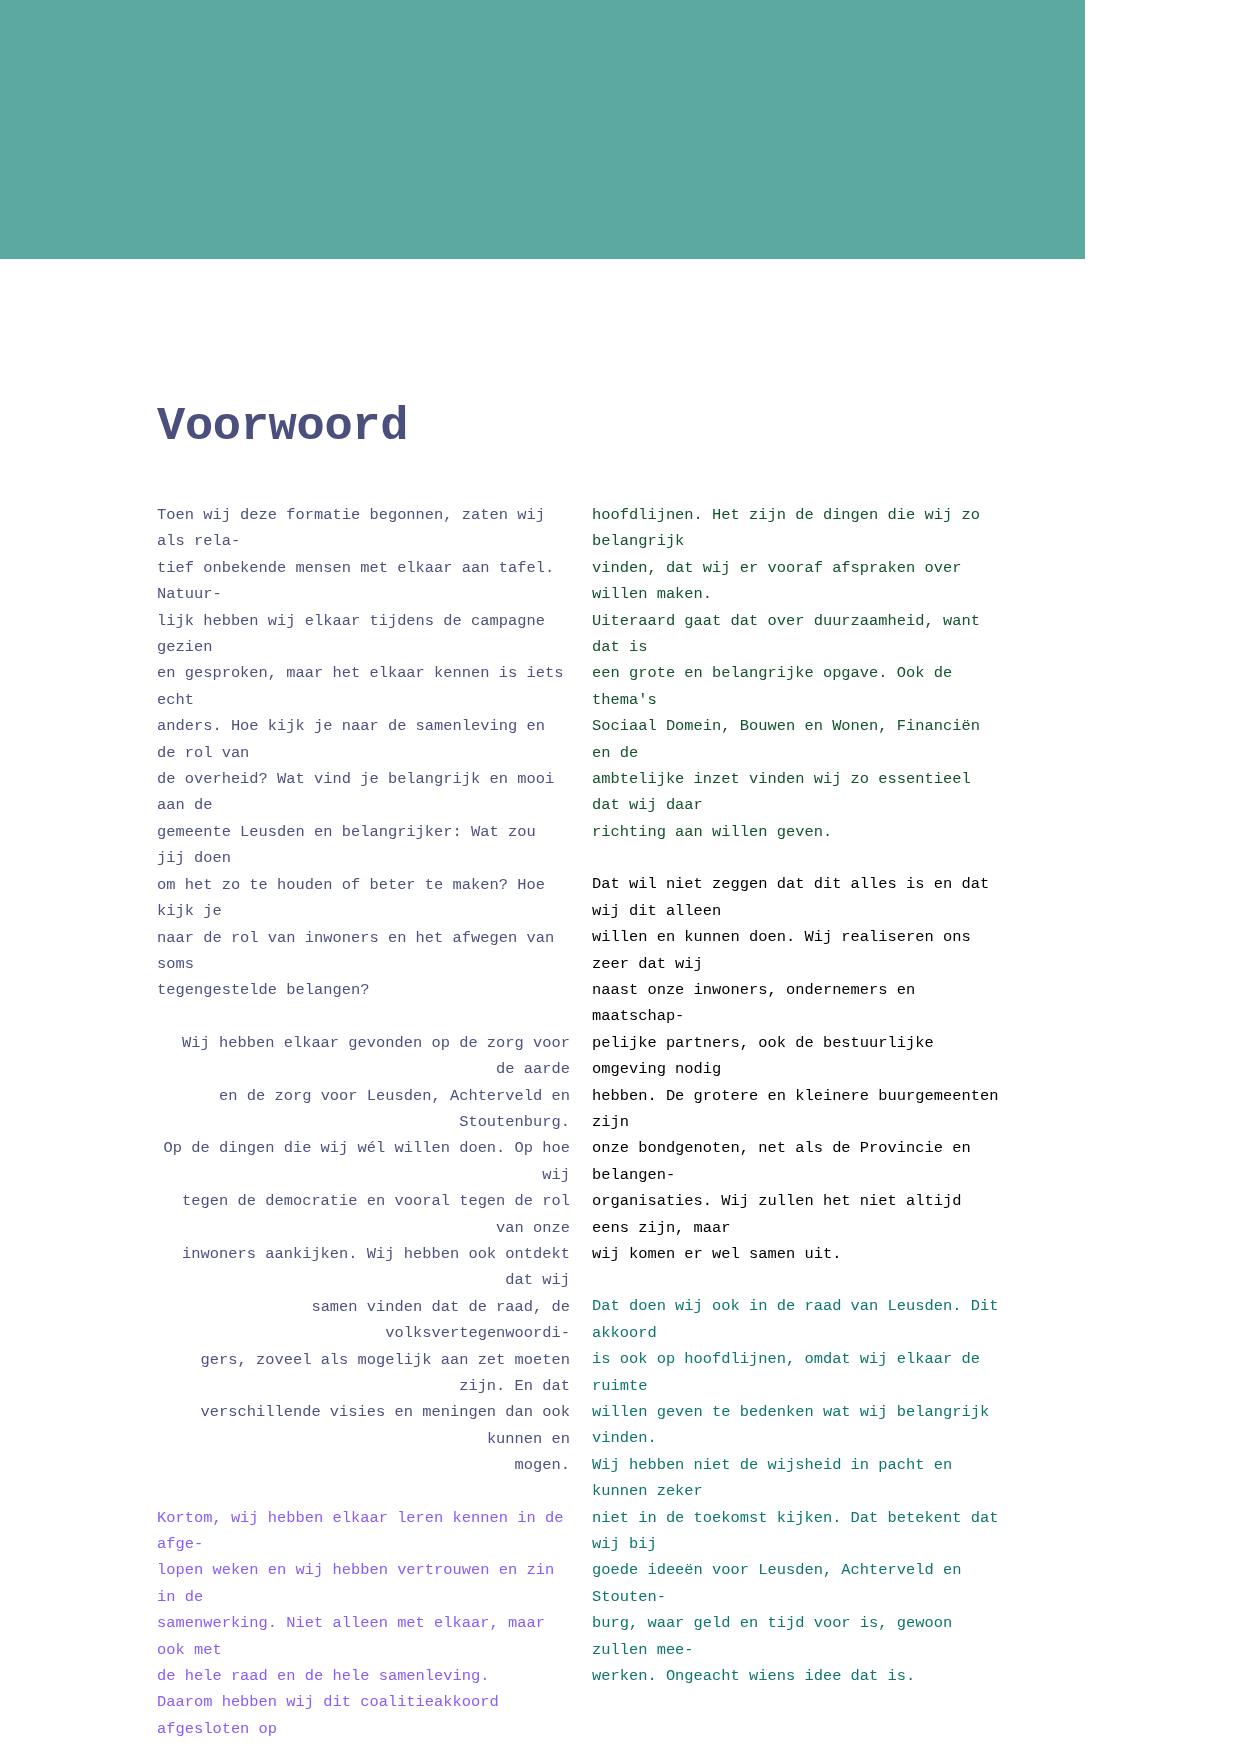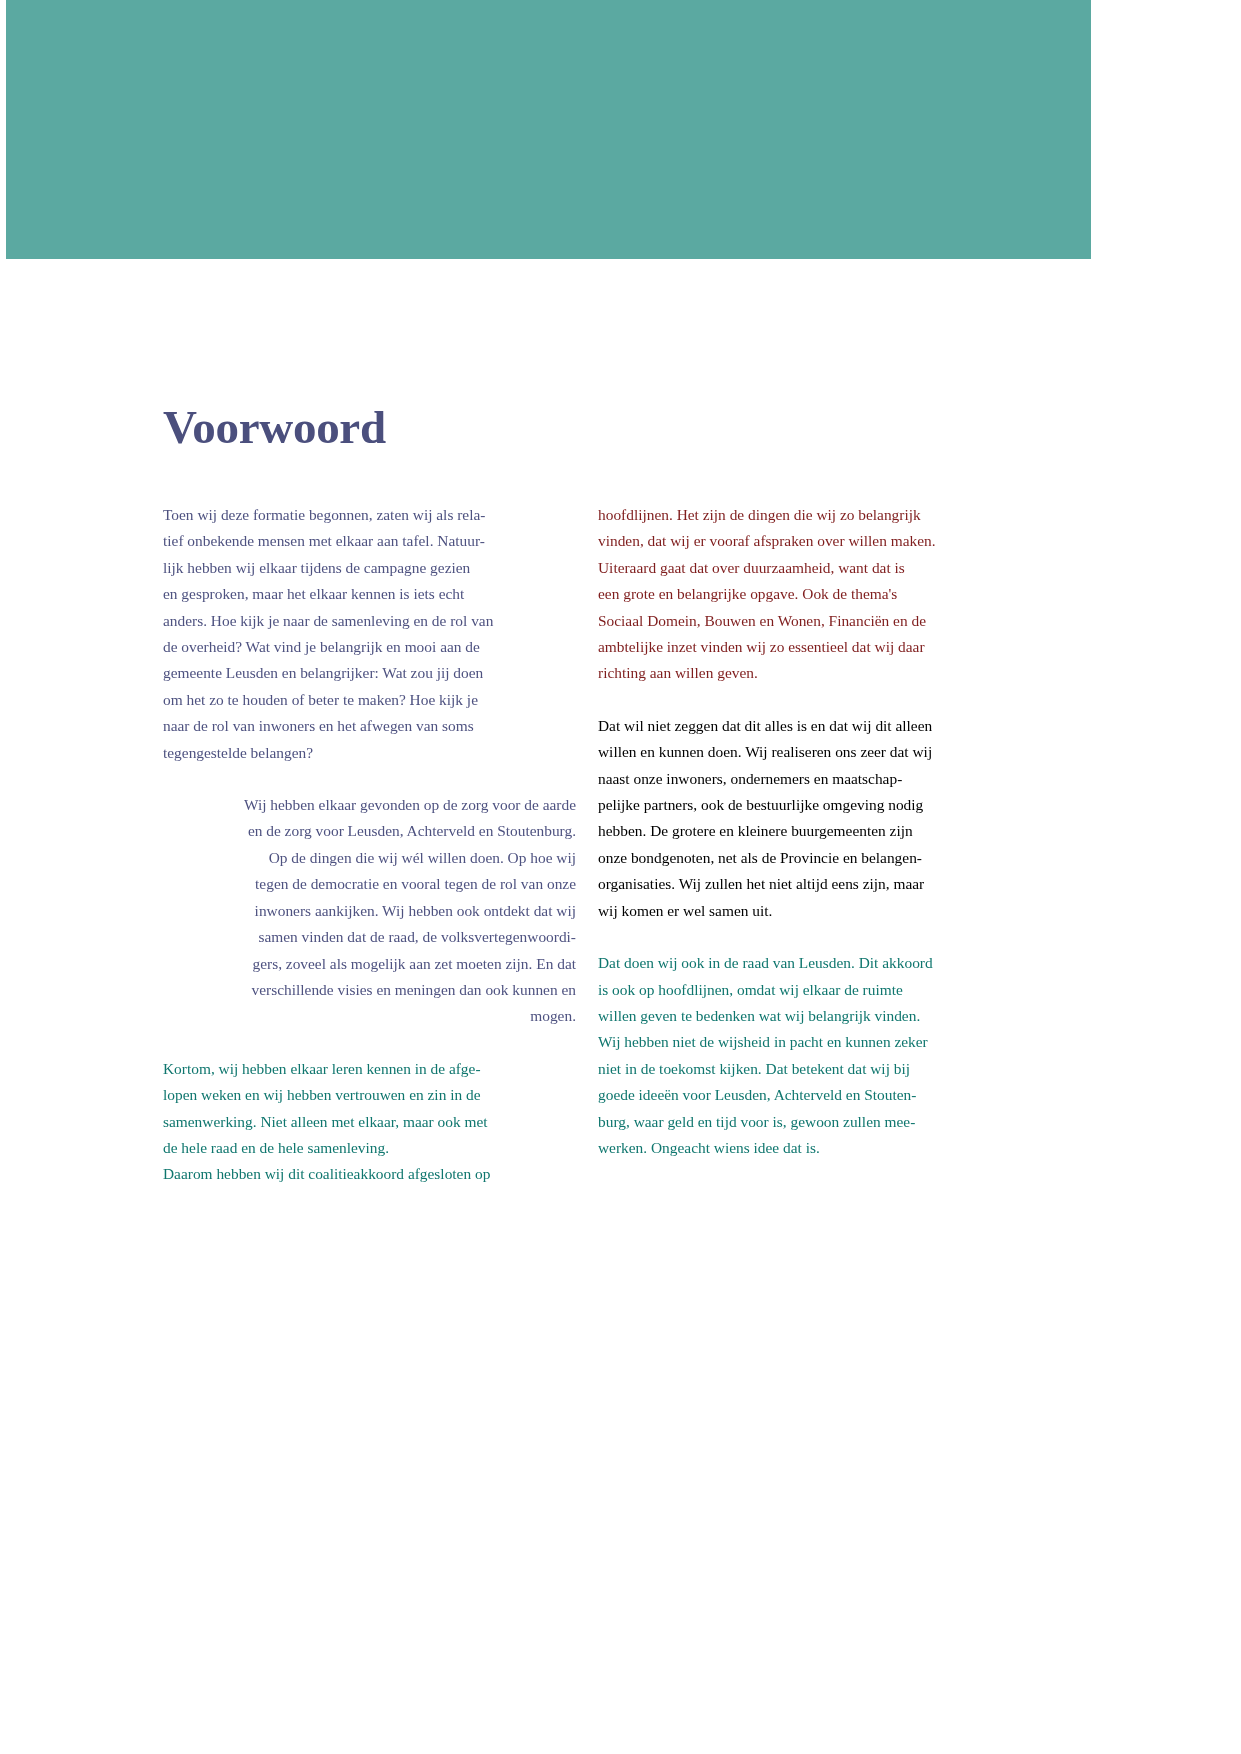--- a/index.html
+++ b/index.html
@@ -6,22 +6,21 @@
     margin: 0;
     padding: 0;
     background: #ffffff;
   }
   .page {
     position: relative;
     width: 1085px;
     height: 1754px;
     background: #ffffff;
     overflow: hidden;
-    font-family: Liberation Serif, serif;
-    margin-left: 6px;
+    font-family: Liberation Mono, monospace;
   }
   .header-band {
     position: absolute;
     left: 0;
     top: 0;
     width: 1241px;
     height: 259px;
     background: #5ba9a1;
   }
   .content {
@@ -87,29 +86,29 @@
 tegengestelde belangen?</p>
         <p class="para" style="color: rgb(78, 82, 128); text-align: right;">Wij hebben elkaar gevonden op de zorg voor de aarde
 en de zorg voor Leusden, Achterveld en  Stoutenburg.
 Op de dingen die wij wél willen doen. Op hoe wij
 tegen de democratie en vooral tegen de rol van onze
 inwoners aankijken. Wij hebben ook ontdekt dat wij
 samen vinden dat de raad, de volksvertegenwoordi-
 gers, zoveel als mogelijk aan zet moeten zijn. En dat
 verschillende visies en meningen dan ook kunnen en
 mogen.</p>
-        <p class="para" style="color: #0f766e;">Kortom, wij hebben elkaar leren kennen in de afge-
+        <p class="para" style="color: #8b5cf6;">Kortom, wij hebben elkaar leren kennen in de afge-
 lopen weken en wij hebben vertrouwen en zin in de
 samenwerking. Niet alleen met elkaar, maar ook met
 de hele raad en de hele samenleving.
 Daarom hebben wij dit coalitieakkoord afgesloten op</p>
       </div>
 
       <div class="column">
-        <p class="para" style="color: #7f1d1d;">hoofdlijnen. Het zijn de dingen die wij zo belangrijk
+        <p class="para" style="color: #14532d;">hoofdlijnen. Het zijn de dingen die wij zo belangrijk
 vinden, dat wij er vooraf afspraken over willen maken.
 Uiteraard gaat dat over duurzaamheid, want dat is
 een grote en belangrijke opgave. Ook de thema's
 Sociaal Domein, Bouwen en Wonen, Financiën en de
 ambtelijke inzet vinden wij zo essentieel dat wij daar
 richting aan willen geven.</p>
         <p class="para" style="color: #000000;">Dat wil niet zeggen dat dit alles is en dat wij dit alleen
 willen en kunnen doen. Wij realiseren ons zeer dat wij
 naast onze inwoners, ondernemers en maatschap-
 pelijke partners, ook de bestuurlijke omgeving nodig

